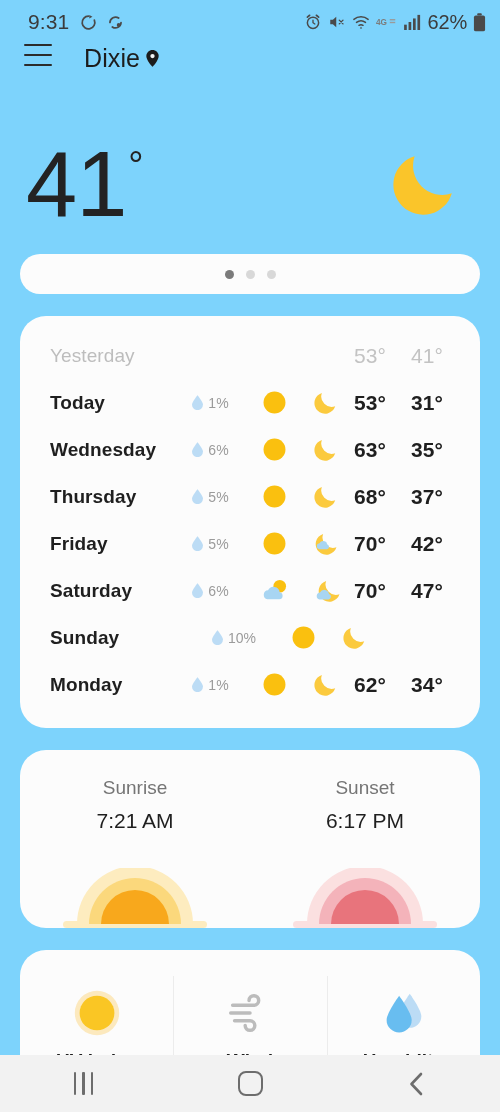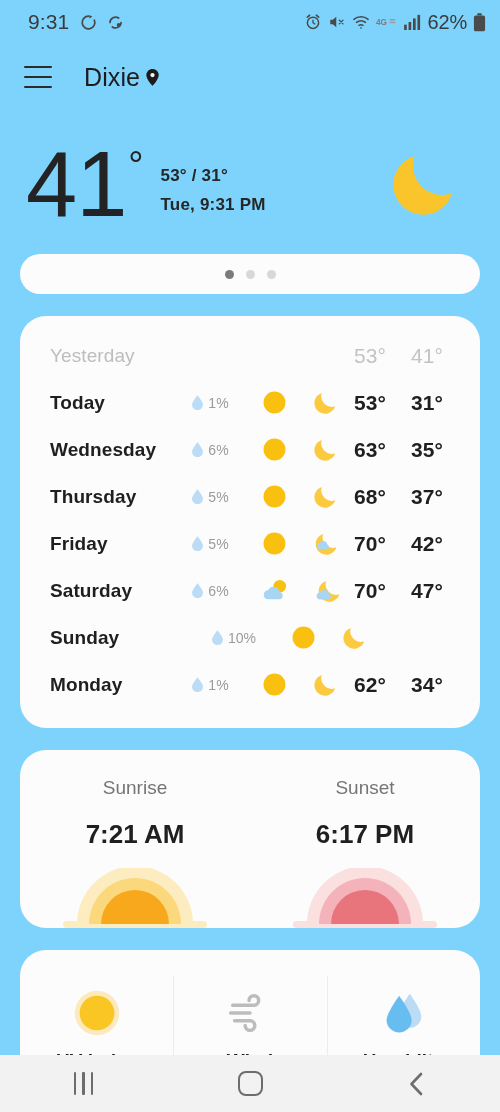--- a/index.html
+++ b/index.html
@@ -16,21 +16,21 @@
     height: 44px; display: flex; align-items: center;
     padding: 0 14px 0 28px; color: #464646;
   }
   .sb-time { font-size: 21px; letter-spacing: .1px; color: #3b3b3b; }
   .sb-left-icons { display: flex; align-items: center; gap: 8px; margin-left: 10px; }
   .sb-right { margin-left: auto; display: flex; align-items: center; gap: 6px; }
   .sb-batt-txt { font-size: 20px; color: #3b3b3b; letter-spacing: -.2px; }
   .sb-ico { display: block; }
 
   
-  .appbar { height: 66px; display: flex; align-items: center; padding: 0 24px; }
+  .appbar { height: 66px; display: flex; align-items: flex-start; padding: 0 24px; }
   .hamburger { width: 28px; height: 22px; display: flex; flex-direction: column;
                justify-content: space-between; cursor: pointer; }
   .hamburger i { display: block; height: 2px; background: #2b2b2b; border-radius: 1px; }
   .loc-wrap { display: flex; align-items: center; gap: 6px; margin-left: 32px; }
   .loc-name { font-size: 25px; color: #1c1c1c; letter-spacing: .1px; }
   .pin { width: 13px; height: 17px; }
 
   
   .hero { display: flex; align-items: center; padding: 22px 26px 0 26px; height: 128px; }
   .temp-big {
@@ -62,21 +62,21 @@
   .ficons { width: 98px; display: flex; align-items: center; gap: 24px; }
   .ftemps { margin-left: auto; display: flex; align-items: baseline; gap: 11px; }
   .fhi, .flo { font-size: 21px; font-weight: bold; color: #1f1f1f; width: 46px; text-align: center; }
   .frow.past .fhi, .frow.past .flo { font-weight: normal; color: #c3c3c3; }
 
   
   .sun-card { margin-top: 22px; height: 178px; display: flex; position: relative; overflow: hidden; }
   .sun-half { flex: 1; display: flex; flex-direction: column; align-items: center;
               padding-top: 27px; position: relative; }
   .sun-lbl { font-size: 19px; color: #757575; }
-  .sun-time { font-size: 26px; font-weight: bold; color: #1f1f1f; margin-top: 20px; }
+  .sun-time { font-size: 21px; font-weight: normal; color: #1f1f1f; margin-top: 10px; }
   .sun-art { position: absolute; bottom: -2px; left: 50%; transform: translateX(-50%); }
 
   
   .metrics-card { margin-top: 22px; height: 140px; display: flex; }
   .metric { flex: 1; display: flex; flex-direction: column; align-items: center;
             justify-content: flex-start; padding-top: 36px; position: relative; }
   .metric + .metric::before {
     content: ""; position: absolute; left: 0; top: 26px; bottom: 14px; width: 1px; background: #ececec;
   }
   .metric-lbl { font-size: 19px; font-weight: bold; color: #1f1f1f; margin-top: 10px; }
@@ -154,24 +154,20 @@
         <path d="M8 0C3.6 0 0 3.5 0 7.9 0 13.7 8 22 8 22s8-8.3 8-14.1C16 3.5 12.4 0 8 0z" fill="#1c1c1c"></path>
         <circle cx="8" cy="7.9" r="2.8" fill="#f4f4f4"></circle>
       </svg>
     </div>
   </div>
 
   <div class="hero">
     <div class="temp-big">
       <span>41</span><sup>°</sup>
     </div>
-    <div class="hero-meta">
-      <div class="hero-hl">53° / 31°</div>
-      <div class="hero-when">Tue, 9:31 PM</div>
-    </div>
     <div class="hero-icon">
       <svg width="78" height="78" viewBox="0 0 64 64">
         <path d="M54 40.5A24 24 0 0 1 23.5 10 24.5 24.5 0 1 0 54 40.5z" fill="#fac52a"></path>
       </svg>
     </div>
   </div>
 
   <div class="card dots-card">
     <span class="dot on"></span>
     <span class="dot"></span>

